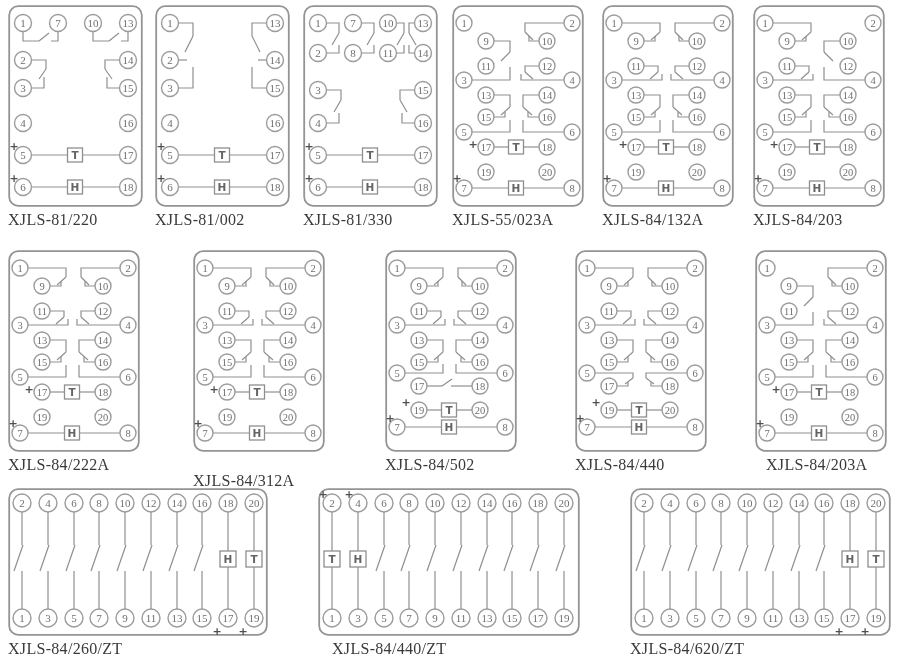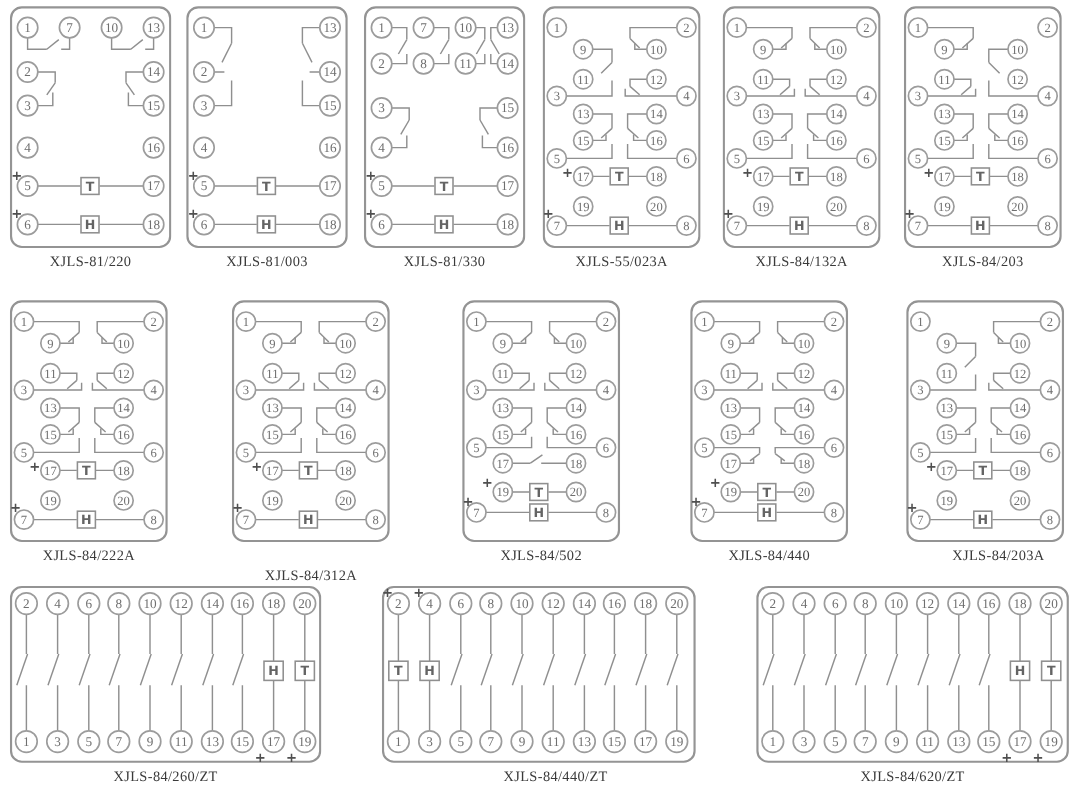--- a/index.html
+++ b/index.html
@@ -3,23 +3,23 @@
 <meta charset="utf-8">
 <style>
   html,body { margin:0; padding:0; background:#ffffff; }
   .sheet {
     position:relative; width:900px; height:669px; background:#ffffff;
     font-family:"Liberation Serif", serif; overflow:hidden;
   }
   .panel { position:absolute; }
   .panel svg { display:block; }
   .panel-label {
-    position:absolute; text-align:center;
+    position:absolute; 
     font-family:"Liberation Serif", serif;
-    font-size:12px; color:#3a3a3a; letter-spacing:0.3px; white-space:nowrap;
+    font-size:16px; color:#3a3a3a; letter-spacing:0.3px; white-space:nowrap;
   }
 </style>
 </head>
 <body>
 
 <div class="sheet" id="sheet-root">
     <div class="panel" style="left: 8px; top: 5px;">
       <svg width="135" height="202" viewBox="0 0 135 202">
         <rect x="1.2" y="1.2" width="132.6" height="199.6" rx="9" ry="9" fill="#ffffff" stroke="#949494" stroke-width="1.8"></rect>
         <g stroke="#8f8f8f" stroke-width="1.2" fill="none">
@@ -187,21 +187,21 @@
           </g>
           <g>
             <circle cx="120" cy="182" r="8.5" fill="#ffffff" stroke="#9c9c9c" stroke-width="1.4"></circle>
             <text x="120" y="185.6" text-anchor="middle" font-family="&quot;Liberation Serif&quot;, serif" font-size="11" fill="#6f6f6f">18</text>
           </g>
         </g>
         <text x="6" y="144.8" text-anchor="middle" font-family="&quot;DejaVu Sans&quot;, sans-serif" font-size="11" font-weight="bold" fill="#4f4f4f">+</text>
         <text x="6" y="176.8" text-anchor="middle" font-family="&quot;DejaVu Sans&quot;, sans-serif" font-size="11" font-weight="bold" fill="#4f4f4f">+</text>
       </svg>
     </div>
-    <div class="panel-label" style="left: 155px; top: 211px; width: 135px;">XJLS-81/003</div>
+    <div class="panel-label" style="left: 155px; top: 211px; width: 135px;">XJLS-81/002</div>
     <div class="panel" style="left: 303px; top: 5px;">
       <svg width="135" height="202" viewBox="0 0 135 202">
         <rect x="1.2" y="1.2" width="132.6" height="199.6" rx="9" ry="9" fill="#ffffff" stroke="#949494" stroke-width="1.8"></rect>
         <g stroke="#8f8f8f" stroke-width="1.2" fill="none">
           <polyline points="23,18 36,18 36,28"></polyline>
           <polyline points="23,48 36,48 36,40"></polyline>
           <polyline points="58,18 71,18 71,28"></polyline>
           <polyline points="58,48 71,48 71,40"></polyline>
           <polyline points="93,18 101,18 101,28"></polyline>
           <polyline points="93,48 101,48 101,40"></polyline>

